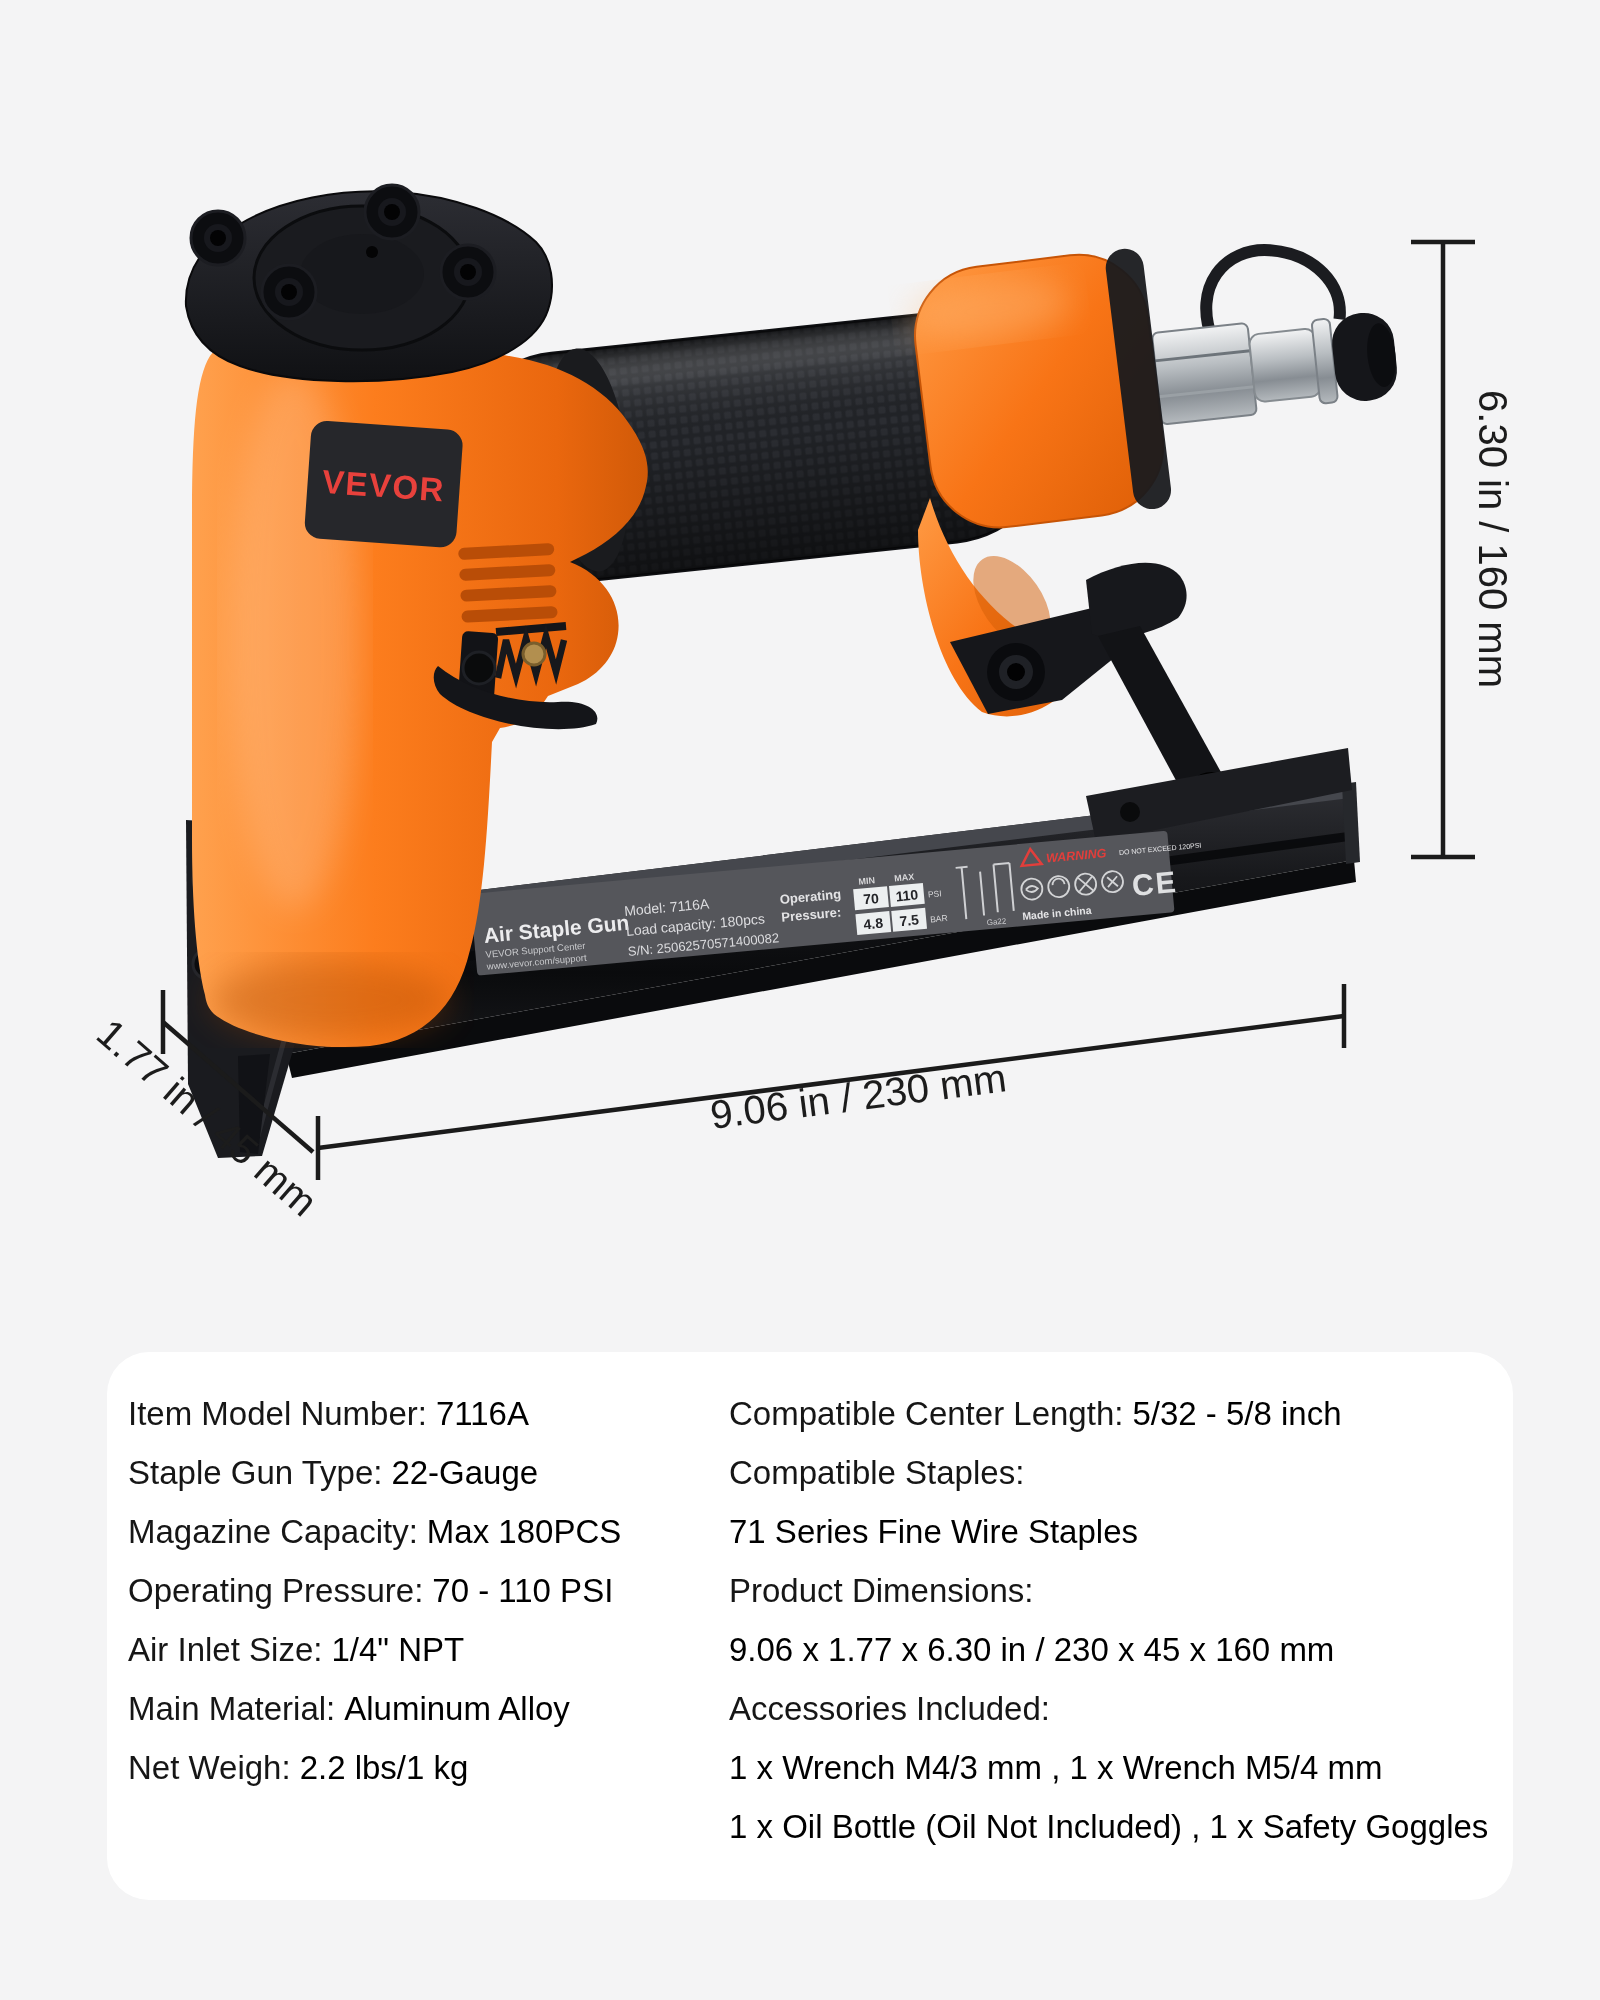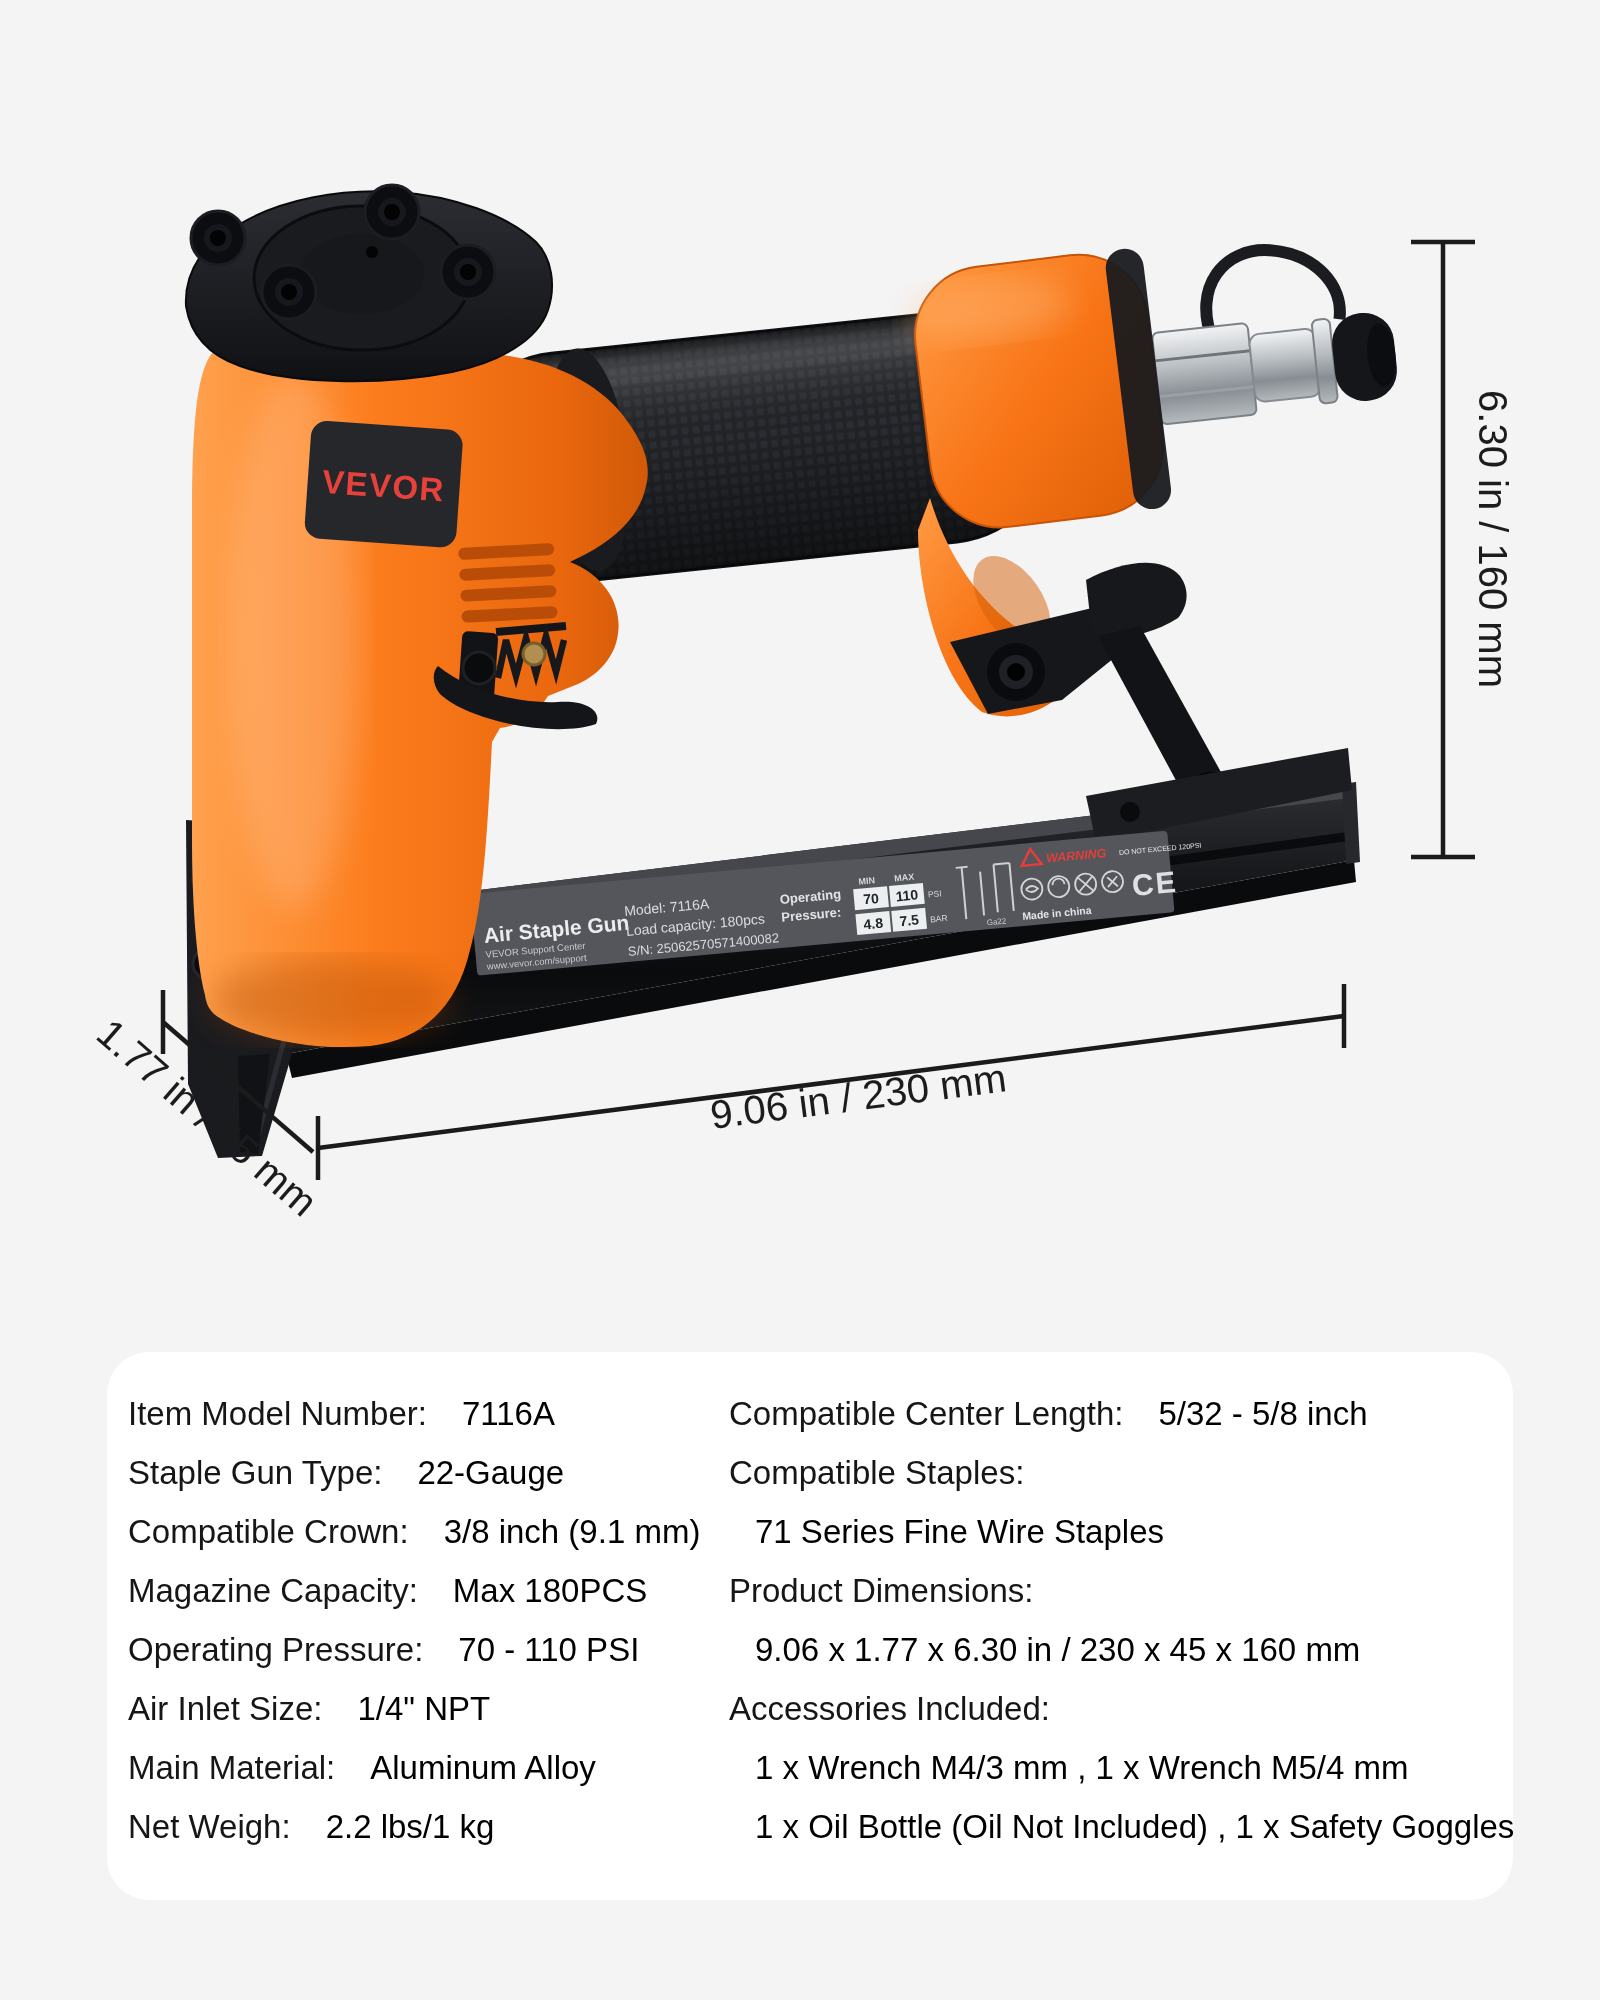--- a/index.html
+++ b/index.html
@@ -10,21 +10,21 @@
   .gun-svg{position:absolute;left:0;top:0;width:1600px;height:2000px;}
   svg{font-family:"Liberation Sans",sans-serif;}
   .dim-text{fill:#1c1c1c;font-size:40px;}
   .spec-panel{
     position:absolute;left:107px;top:1352px;width:1406px;height:548px;
     background:#ffffff;border-radius:42px;
   }
   .spec-col{position:absolute;top:32px;}
   .spec-col.left{left:21px;}
   .spec-col.right{left:622px;}
-  .spec-row{height:59px;display:flex;align-items:center;font-size:33px;color:#161616;white-space:pre;gap:26px;}
+  .spec-row{height:59px;display:flex;align-items:center;font-size:33px;color:#161616;white-space:pre;}
   .spec-row .lab{color:#161616;}
   .spec-row .val{color:#000000;margin-left:9px;}
   .spec-row .lab:empty + .val{margin-left:0;text-align:right;}
 </style>
 </head>
 <body>
 
 <div class="stage">
 
   <svg class="gun-svg" viewBox="0 0 1600 2000">
@@ -251,21 +251,20 @@
     </g>
     <text class="dim-text" x="1479" y="539" text-anchor="middle" transform="rotate(90 1479 539)">6.30 in / 160 mm</text>
     <text class="dim-text" x="860" y="1110" text-anchor="middle" transform="rotate(-7.3 860 1110)">9.06 in / 230 mm</text>
     <text class="dim-text" x="198" y="1128" text-anchor="middle" transform="rotate(41 198 1128)">1.77 in / 45 mm</text>
   </svg>
 
   <div class="spec-panel">
     <div class="spec-col left">
       <div class="spec-row"><span class="lab">Item Model Number:</span><span class="val">7116A</span></div>
       <div class="spec-row"><span class="lab">Staple Gun Type:</span><span class="val">22-Gauge</span></div>
-      <div class="spec-row"><span class="lab">Compatible Crown:</span><span class="val">3/8 inch (9.1 mm)</span></div>
       <div class="spec-row"><span class="lab">Magazine Capacity:</span><span class="val">Max 180PCS</span></div>
       <div class="spec-row"><span class="lab">Operating Pressure:</span><span class="val">70 - 110 PSI</span></div>
       <div class="spec-row"><span class="lab">Air Inlet Size:</span><span class="val">1/4" NPT</span></div>
       <div class="spec-row"><span class="lab">Main Material:</span><span class="val">Aluminum Alloy</span></div>
       <div class="spec-row"><span class="lab">Net Weigh:</span><span class="val">2.2 lbs/1 kg</span></div>
     </div>
     <div class="spec-col right">
       <div class="spec-row"><span class="lab">Compatible Center Length:</span><span class="val">5/32 - 5/8 inch</span></div>
       <div class="spec-row"><span class="lab">Compatible Staples:</span><span class="val"></span></div>
       <div class="spec-row"><span class="lab"></span><span class="val">71 Series Fine Wire Staples</span></div>

